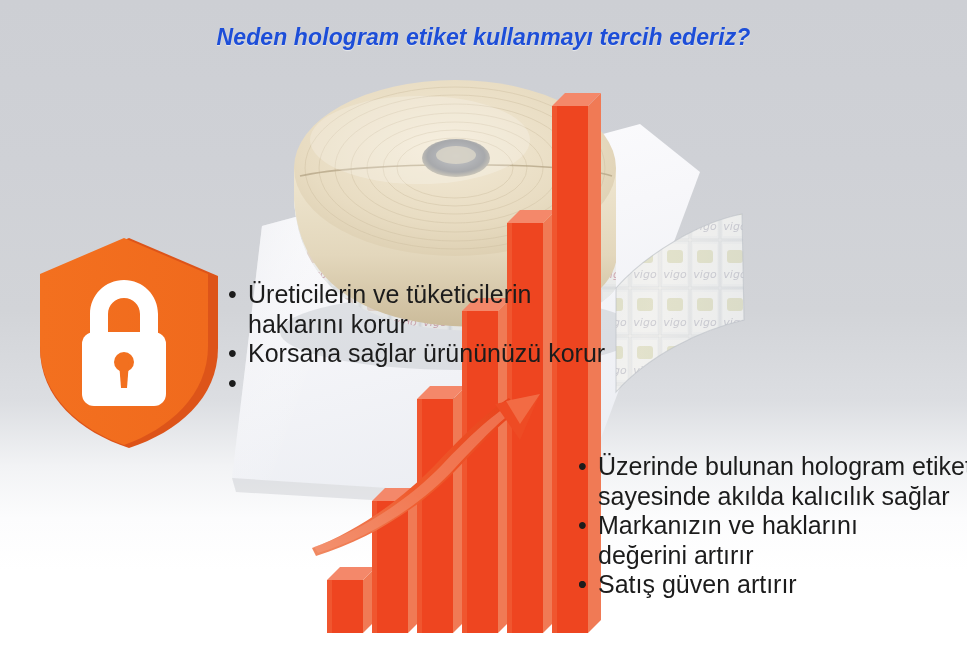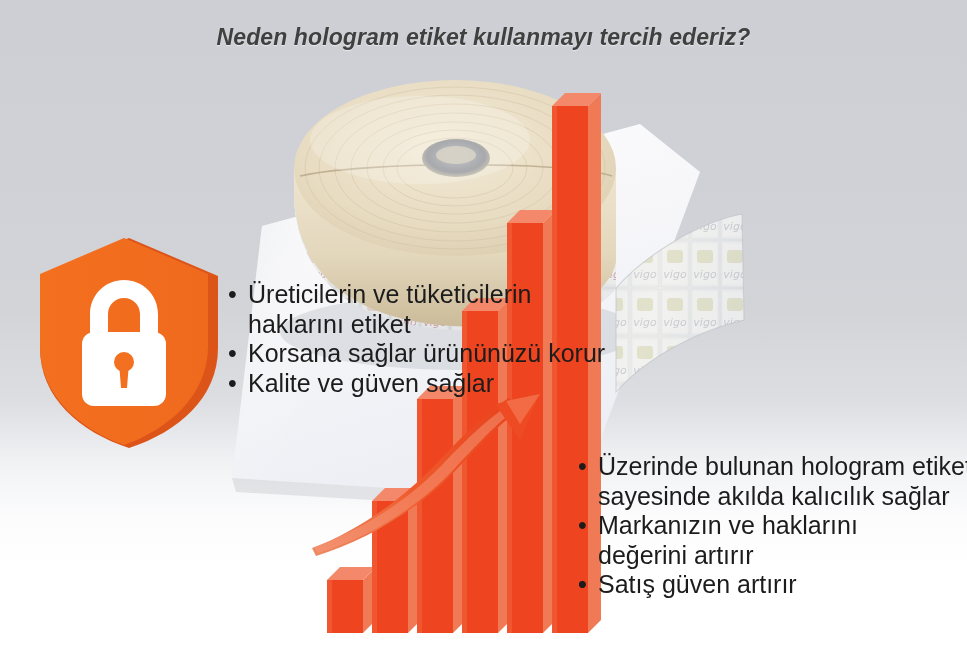--- a/index.html
+++ b/index.html
@@ -28,21 +28,21 @@
       #ffffff 88%);
   }
   
   .title{
     position:absolute;left:0;top:24px;width:967px;
     text-align:center;
     font-size:23px;
     font-weight:bold;
     font-style:italic;
     letter-spacing:0.1px;
-    color:#404040;
+    color:#1d4ed8;
     text-shadow:0 1px 1px rgba(255,255,255,0.55);
     white-space:nowrap;
   }
   
   .paper{
     position:absolute;
     left:0;top:0;width:967px;height:648px;
   }
   
   .roll-wrap{position:absolute;left:0;top:0;width:967px;height:648px;}
@@ -302,23 +302,23 @@
       <path d="M318,553 C369,538 420,506 455,468 C484,437 503,418 517,409
                L512,403 C494,414 470,435 442,465 C406,502 360,531 314,547 Z" fill="#f59a7c" opacity="0.5"></path>
       <polygon points="540,394 495,404 520,440" fill="#ee4b24"></polygon>
       <polygon points="540,394 506,401 520,424" fill="#f2714a" opacity="0.85"></polygon>
     </g>
   </svg>
 
   <div class="title">Neden hologram etiket kullanmayı tercih ederiz?</div>
 
   <div class="bullets" id="list-left">
-      <div class="li"><span class="dot">•</span><span>Üreticilerin ve tüketicilerin</span><span class="l2">haklarını etiket</span></div>
+      <div class="li"><span class="dot">•</span><span>Üreticilerin ve tüketicilerin</span><span class="l2">haklarını korur</span></div>
       <div class="li"><span class="dot">•</span><span>Korsana sağlar ürününüzü korur</span></div>
-      <div class="li"><span class="dot">•</span><span>Kalite ve güven sağlar</span></div>
+      <div class="li"><span class="dot">•</span></div>
     </div>
 
   <div class="bullets" id="list-right">
       <div class="li"><span class="dot">•</span><span>Üzerinde bulunan hologram etiket</span><span class="l2">sayesinde akılda kalıcılık sağlar</span></div>
       <div class="li"><span class="dot">•</span><span>Markanızın ve haklarını</span><span class="l2">değerini artırır</span></div>
       <div class="li"><span class="dot">•</span></div>
       <div class="li"><span class="dot">•</span><span>Satış güven artırır</span></div>
     </div>
 
 </div>

